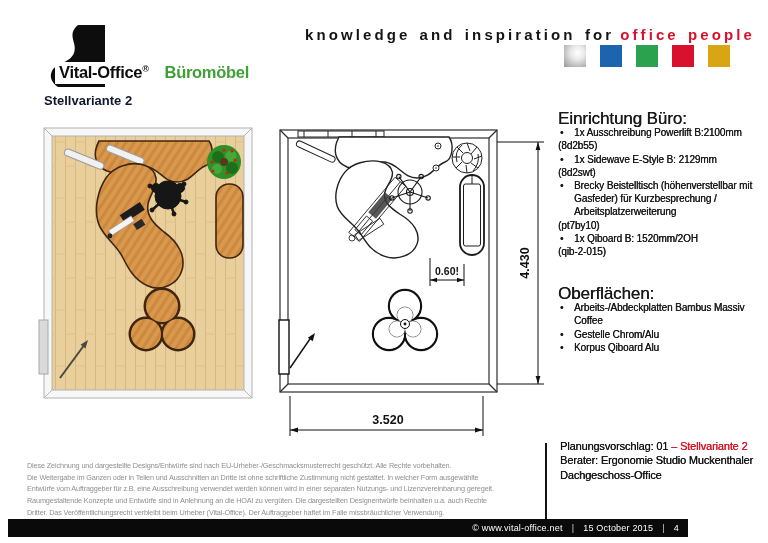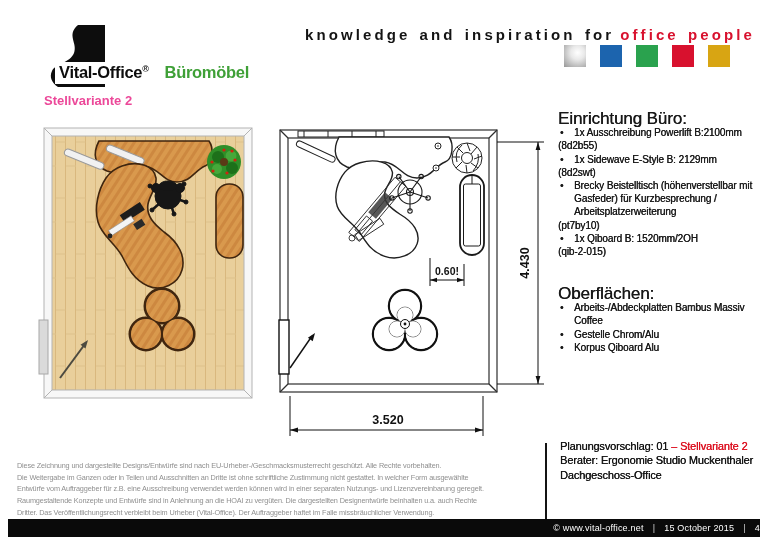--- a/index.html
+++ b/index.html
@@ -6,21 +6,21 @@
   .page{position:relative;width:768px;height:543px;background:#ffffff;overflow:hidden;
         font-family:"Liberation Sans","DejaVu Sans",sans-serif;color:#151515;margin:0 auto}
 
   
   .logo-box{position:absolute;left:42px;top:25px;width:63px;height:62px}
   .logo-row{position:absolute;left:55px;top:62px;background:#fff;padding:1px 4px 2px 4px;
             white-space:nowrap;font-weight:bold;font-size:16.5px;letter-spacing:-0.3px}
   .logo-name{color:#0d0d0d}
   .logo-reg{font-size:9px;vertical-align:super}
   .logo-suffix{color:#3fa037;margin-left:16px}
-  .page-title{position:absolute;left:44px;top:93px;font-size:13px;font-weight:bold;color:#ec4899}
+  .page-title{position:absolute;left:44px;top:93px;font-size:13px;font-weight:bold;color:#0f172a}
 
   .tagline{position:absolute;top:26px;right:13px;font-size:15px;font-weight:bold;
            letter-spacing:3.1px;word-spacing:2px;color:#141414;white-space:nowrap}
   .tagline .red{color:#d8112e;margin-left:6px}
   .sq-row{position:absolute;top:45px;right:38px;display:flex;gap:14px}
   .sq{width:22px;height:22px}
   .sq-silver{background:radial-gradient(circle at 62% 35%,#ffffff 0%,#e9e9e9 35%,#bcbcbc 70%,#979797 100%)}
   .sq-blue{background:#1c64ae}
   .sq-green{background:#2aa24e}
   .sq-red{background:#d8112e}
@@ -37,27 +37,27 @@
   .li .b{width:14px;flex:none;padding-left:2px}
   .li .t{flex:1}
 
   
   .vdivider{position:absolute;left:545px;top:443px;width:2px;height:76px;background:#141414}
   .proj-block{position:absolute;left:560px;top:439px;width:206px;font-size:11px;line-height:14.4px;
               color:#141414;letter-spacing:-0.15px;text-shadow:0.3px 0 0 currentColor}
   .proj-red{color:#dc1020}
 
   
-  .legal{position:absolute;left:17px;top:460px;font-size:7.3px;line-height:11.7px;color:#8f8f8f;
+  .legal{position:absolute;left:27px;top:460px;font-size:7.3px;line-height:11.7px;color:#8f8f8f;
          letter-spacing:-0.15px;white-space:nowrap}
 
   
-  .footer-bar{position:absolute;left:8px;top:519px;width:752px;height:18px;background:#0a0a0a;color:#fff;
+  .footer-bar{position:absolute;left:8px;top:519px;width:680px;height:18px;background:#0a0a0a;color:#fff;
               font-size:9px;display:flex;align-items:center;justify-content:flex-end;gap:9px;
-              box-sizing:border-box;letter-spacing:0.2px}
+              padding-right:9px;box-sizing:border-box;letter-spacing:0.2px}
   .footer-bar .pipe{color:#cfcfcf}
 </style>
 </head>
 <body>
 
 <div class="page">
 
   <div class="logo-box">
     <svg width="63" height="62" viewBox="0 0 63 62">
       <rect x="0" y="0" width="63" height="62" fill="#0d0d0d"></rect>

